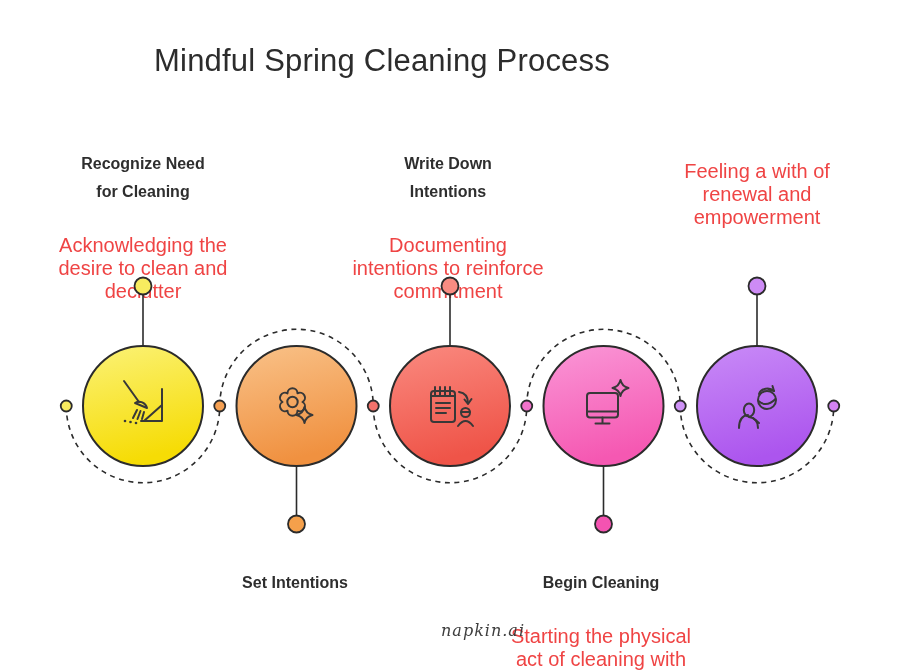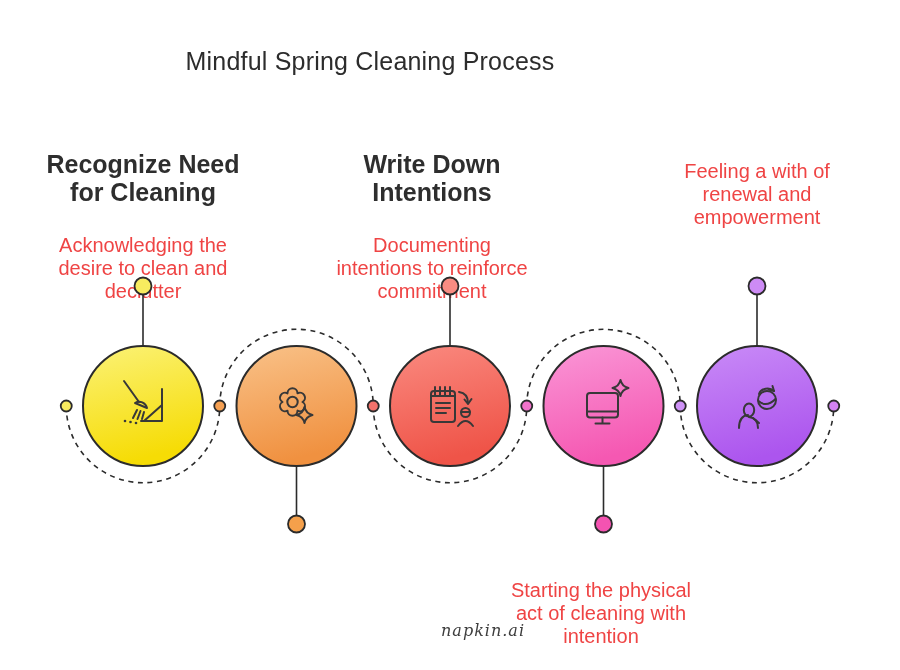--- a/index.html
+++ b/index.html
@@ -1,27 +1,27 @@
 <!DOCTYPE html>
 <html><head>
 <meta charset="utf-8">
 <style>
   html,body { margin:0; padding:0; background:#ffffff; }
   .canvas {
     position:relative; width:900px; height:670px; background:#ffffff;
     font-family:"Liberation Sans", sans-serif; overflow:hidden;
   }
   .title {
-    position:absolute; top:46px; left:0; width:740px; margin:0;
-    text-align:center; font-size:25px; line-height:30px; font-weight:500;
+    position:absolute; top:46px; left:12px; width:740px; margin:0;
+    text-align:center; font-size:31px; line-height:30px; font-weight:500;
     color:#2c2c2c; letter-spacing:0.2px;
   }
   .label { position:absolute; text-align:center; white-space:pre-line; }
   .label .h {
-    font-size:25px; font-weight:700; line-height:28px; color:#2e2e2e;
+    font-size:16px; font-weight:700; line-height:28px; color:#2e2e2e;
   }
   .label .d {
     font-size:20px; font-weight:400; line-height:23px; color:#ef4444; margin-top:10px;
   }
   .diagram { position:absolute; left:0; top:0; }
   .ln { fill:none; stroke:#383838; stroke-width:2; stroke-linecap:round; stroke-linejoin:round; }
   .outline { stroke:#2b2b2b; }
   .dash { fill:none; stroke:#2b2b2b; stroke-width:1.6; stroke-dasharray:5 4.6; }
   .stem { fill:none; stroke:#2b2b2b; stroke-width:1.6; }
   .watermark {
@@ -37,36 +37,38 @@
 
   <h1 class="title">Mindful Spring Cleaning Process</h1>
 
   <div class="label" style="left:33px; top:132px; width:220px;">
     <div class="h">Recognize Need
 for Cleaning</div>
     <div class="d">Acknowledging the
 desire to clean and
 declutter</div>
   </div>
-  <div class="label" style="left:322px; top:132px; width:220px;">
+  <div class="label" style="left:338px; top:132px; width:220px;">
     <div class="h">Write Down
 Intentions</div>
     <div class="d">Documenting
 intentions to reinforce
 commitment</div>
   </div>
   <div class="label" style="left:647px; top:132px; width:220px;">
     <div class="d">Feeling a with of
 renewal and
 empowerment</div>
   </div>
 
   <div class="label" style="left:175px; top:551px; width:240px;">
+    <div class="h">Set Intentions</div>
   </div>
   <div class="label" style="left:491px; top:551px; width:220px;">
+    <div class="h">Begin Cleaning</div>
     <div class="d">Starting the physical
 act of cleaning with
 intention</div>
   </div>
 
   <svg class="diagram" width="900" height="670" viewBox="0 0 900 670">
     <defs>
       <linearGradient id="grad1" x1="0" y1="0" x2="0.25" y2="1">
         <stop offset="0" stop-color="#FBF277"></stop>
         <stop offset="1" stop-color="#F6DC05"></stop>

